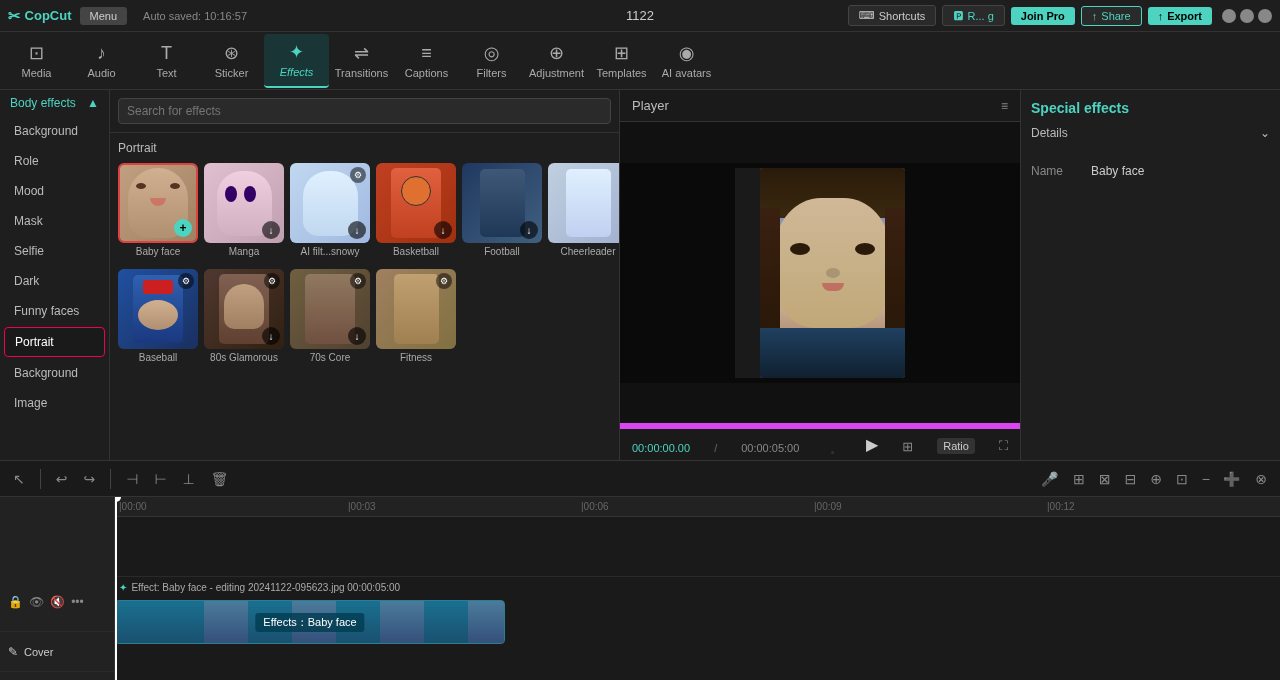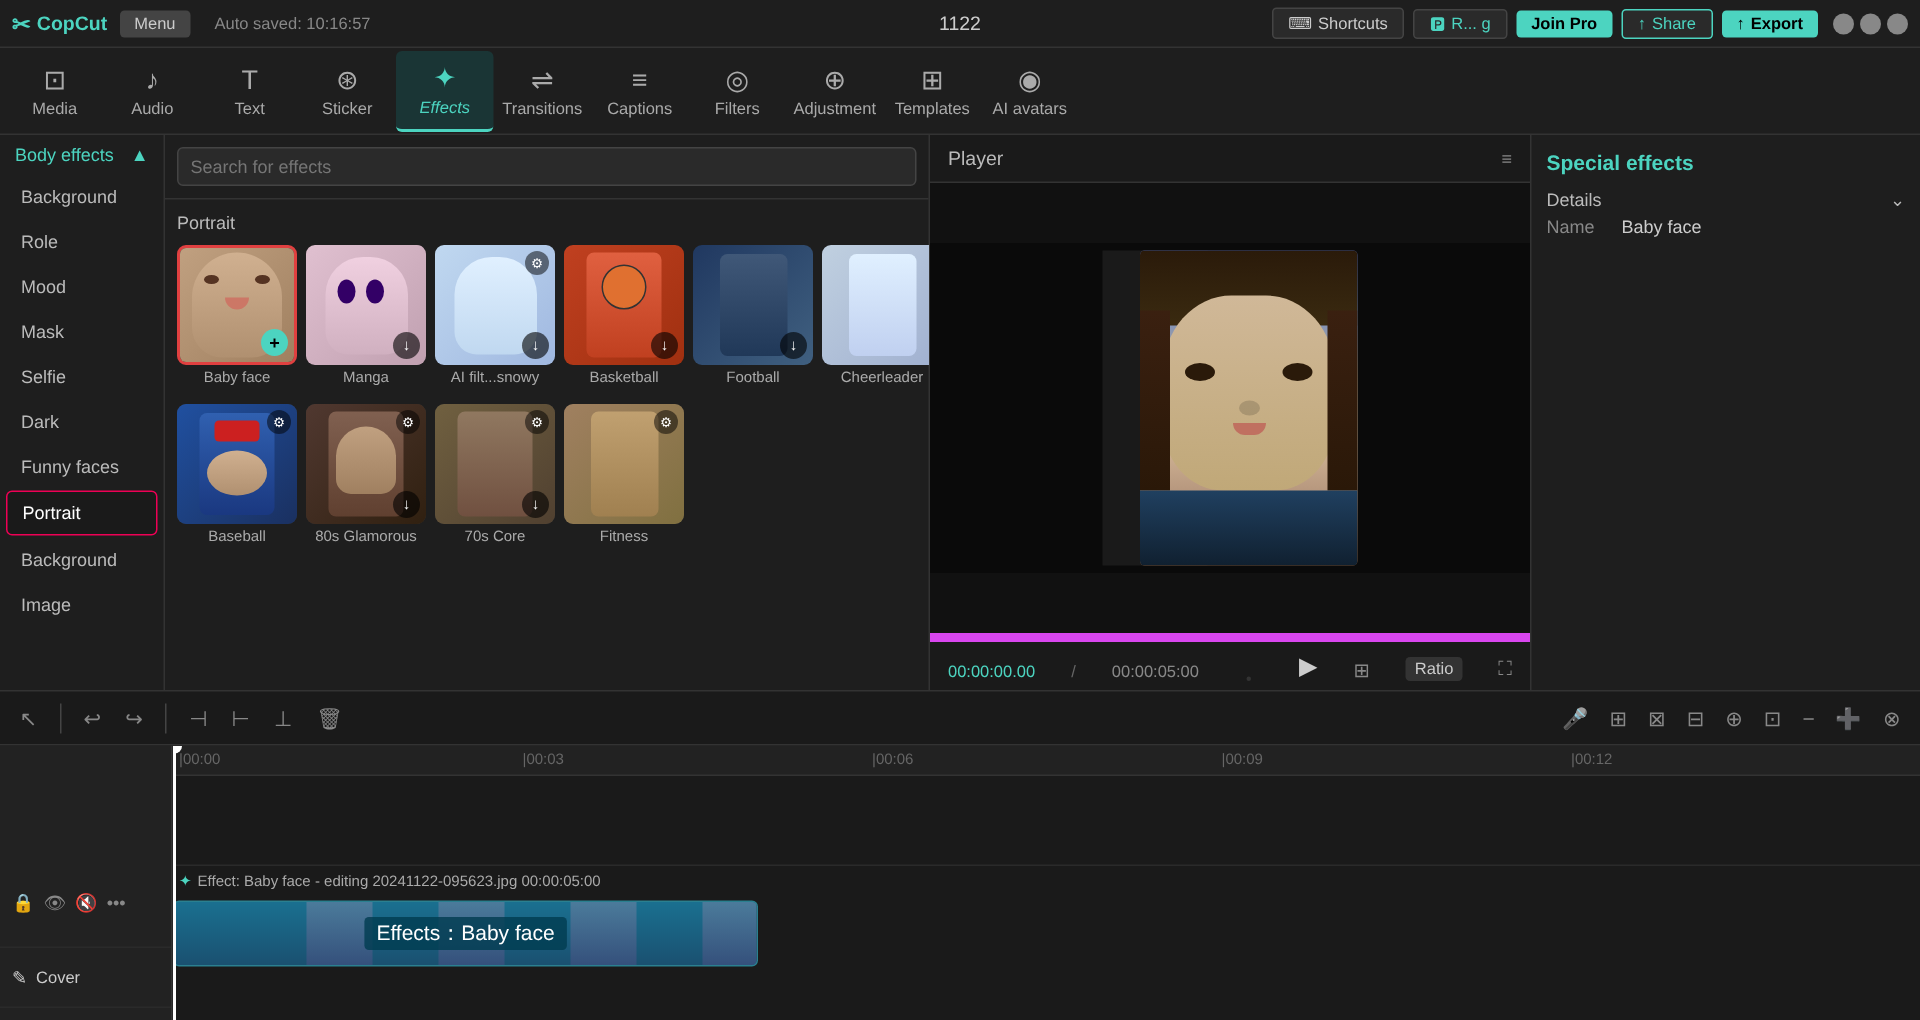--- a/index.html
+++ b/index.html
@@ -61,21 +61,21 @@
     .time-sep { color: #666; font-size: 11px; }
     .time-total { color: #888; font-size: 11px; }
     .play-btn { background: none; border: none; color: #ccc; cursor: pointer; font-size: 16px; }
     .player-control-btn { background: none; border: none; color: #888; cursor: pointer; font-size: 13px; }
     .ratio-btn { background: #333; border: none; color: #ccc; padding: 2px 6px; border-radius: 3px; cursor: pointer; font-size: 11px; }
 
     
     #right-panel { width: 260px; background: #1e1e1e; border-left: 1px solid #333; flex-shrink: 0; padding: 10px; }
     #right-panel h3 { color: #4cd4c0; font-size: 14px; margin-bottom: 10px; }
     .details-section { color: #bbb; font-size: 12px; }
-    .details-row { display: flex; align-items: center; margin-top: 4px; }
+    .details-row { display: flex; align-items: center; gap: 10px; margin-top: 24px; }
     .details-label { color: #888; width: 50px; }
     .details-value { color: #ccc; }
 
     
     #timeline-area { height: 220px; background: #1a1a1a; border-top: 1px solid #333; display: flex; flex-direction: column; flex-shrink: 0; }
     #timeline-toolbar { display: flex; align-items: center; padding: 4px 8px; height: 36px; gap: 6px; border-bottom: 1px solid #333; }
     .tl-btn { background: none; border: none; color: #888; cursor: pointer; font-size: 14px; padding: 3px 5px; }
     .tl-sep { width: 1px; height: 20px; background: #444; margin: 0 4px; }
     .tl-right { margin-left: auto; display: flex; align-items: center; gap: 4px; }
     #timeline-content { flex: 1; display: flex; overflow: hidden; position: relative; }
@@ -473,20 +473,20 @@
                 <div style="width:44px; height:100%; background:linear-gradient(#5070900,#405080); flex-shrink:0; opacity:0.7;"></div>
                 <div style="width:44px; height:100%; background:linear-gradient(#6080a0,#405080); flex-shrink:0; opacity:0.7;"></div>
                 <div style="width:44px; height:100%; background:linear-gradient(#5070900,#4060800); flex-shrink:0; opacity:0.7;"></div>
                 <div style="width:44px; height:100%; background:linear-gradient(#6080a0,#405080); flex-shrink:0; opacity:0.7;"></div>
                 <div style="width:44px; height:100%; background:linear-gradient(#5070900,#4060800); flex-shrink:0; opacity:0.7;"></div>
                 <div style="width:44px; height:100%; background:linear-gradient(#6080a0,#405080); flex-shrink:0; opacity:0.7;"></div>
                 <div style="width:44px; height:100%; background:linear-gradient(#5070900,#4060800); flex-shrink:0; opacity:0.7;"></div>
                 <div style="width:44px; height:100%; background:linear-gradient(#6080a0,#405080); flex-shrink:0; opacity:0.7;"></div>
               </div>
 
-              <div style="position:absolute; left:50%; transform:translateX(-50%); background:rgba(0,60,80,0.8); padding:2px 8px; border-radius:3px; white-space:nowrap; color:#fff; font-size:14px;text-align:center;">Effects：Baby face</div>
+              <div style="position:absolute; left:50%; transform:translateX(-50%); background:rgba(0,60,80,0.8); padding:2px 8px; border-radius:3px; white-space:nowrap; color:#fff; font-size:11px;text-align:center;">Effects：Baby face</div>
             </div>
           </div>
         </div>
       </div>
     </div>
   </div>
 </div>
 
 </body></html>

